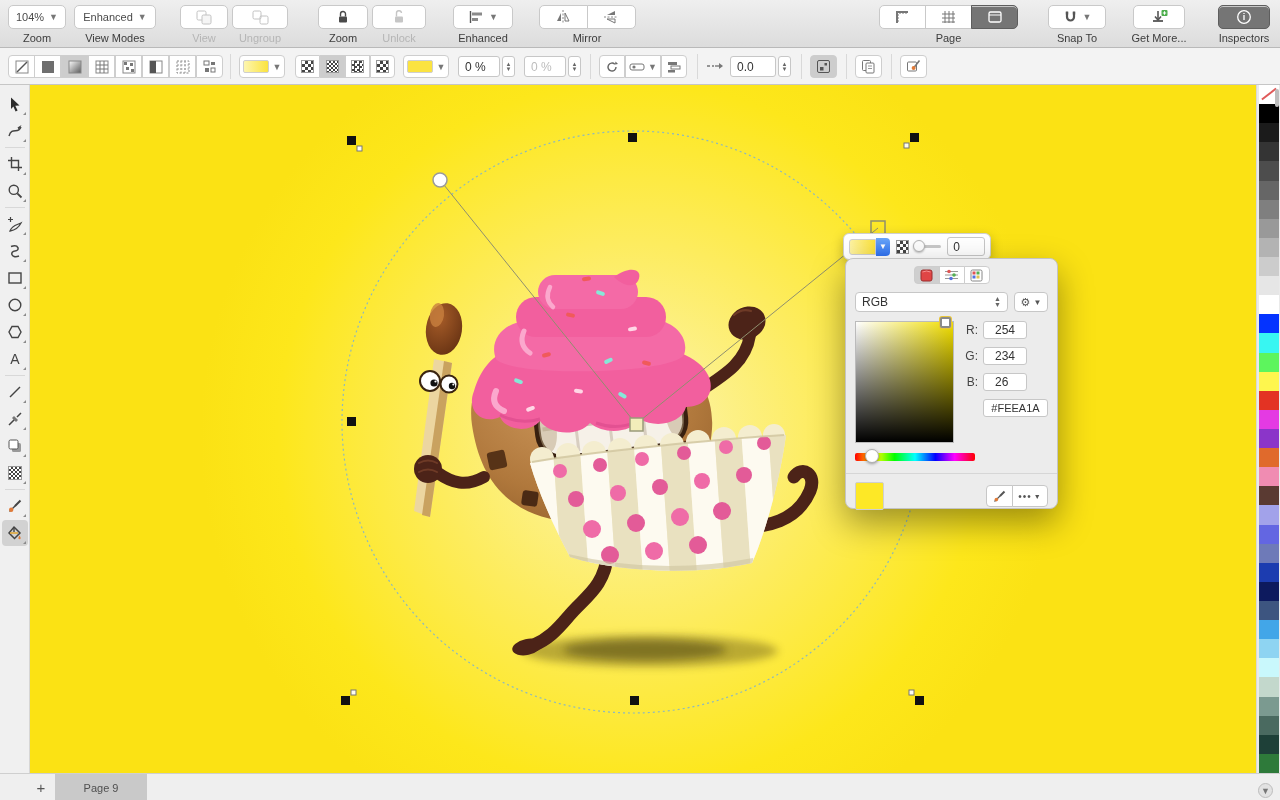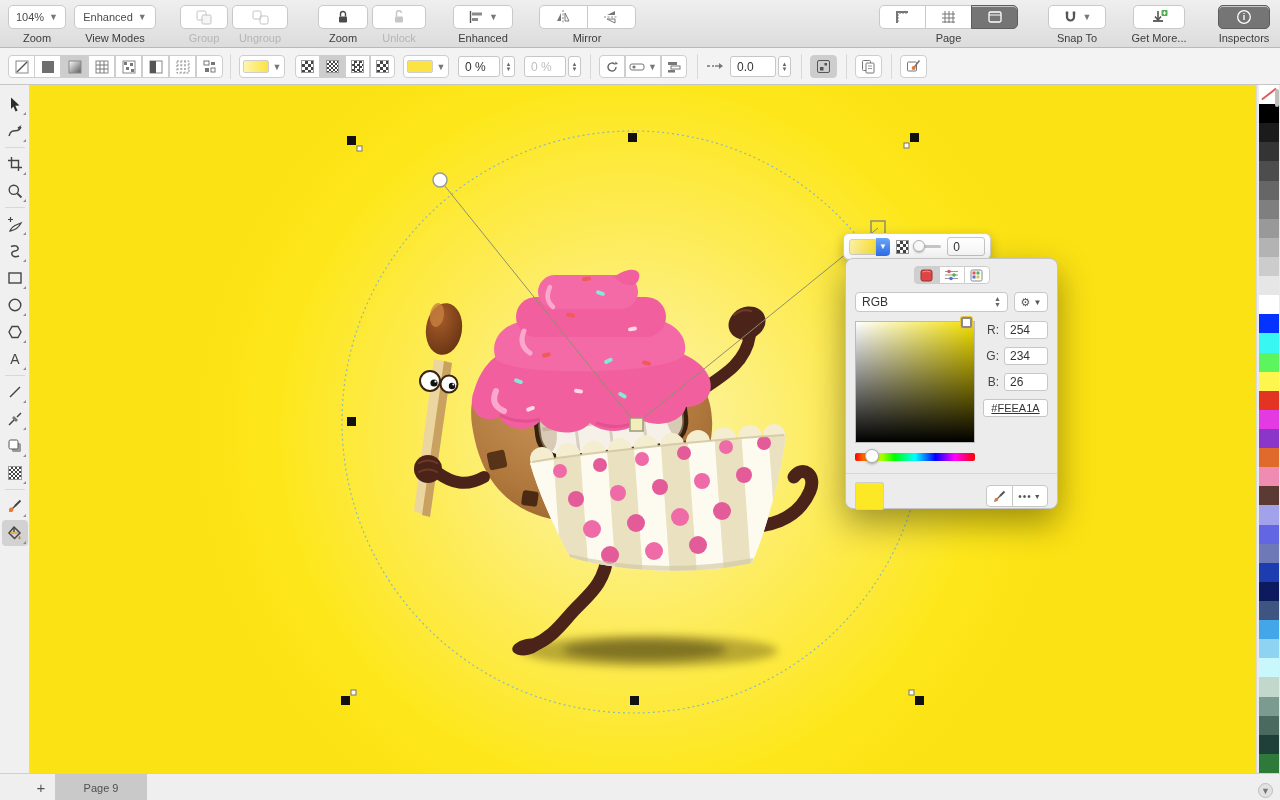--- a/index.html
+++ b/index.html
@@ -111,23 +111,23 @@
     display:flex; align-items:center; justify-content:center; gap:3px; color:#555; font-size:11px; }
   #cp-body { display:flex; margin:9px 9px 0 9px; gap:8px; }
   #cp-fieldbox { position:relative; width:120px; height:122px; border:1px solid #bbb;
     background:linear-gradient(to top, #000, rgba(0,0,0,0)), linear-gradient(to right, #fff, #f2df00); }
   #cp-marker { position:absolute; right:2px; top:-5px; width:11px; height:11px; background:#fff;
     border:2px solid #8a8a8a; border-radius:2px; box-shadow:0 0 0 1px #e8c53a; }
   #cp-vals { display:flex; flex-direction:column; gap:8px; }
   .cp-valrow { display:flex; align-items:center; gap:5px; }
   .cp-vlabel { width:16px; text-align:right; color:#444; }
   .cp-vfield { width:44px; height:18px; background:#fff; border:1px solid #c7c7c7; border-radius:3px;
-    display:flex; align-items:center; padding-left:5px; }
-  #cp-hex { width:65px; height:18px; background:#fff; border:1px solid #c7c7c7;
-    border-radius:3px; display:flex; align-items:center; justify-content:center; font-size:11px;text-decoration:underline; }
+    display:flex; align-items:center; padding-left:11px; }
+  #cp-hex { width:65px; height:18px; margin-left:21px; background:#fff; border:1px solid #c7c7c7;
+    border-radius:3px; display:flex; align-items:center; justify-content:center; font-size:11px; }
   #cp-huebar { position:relative; width:120px; height:8px; margin:10px 0 0 9px; border-radius:2px;
     background:linear-gradient(90deg,#f00 0%,#ff0 17%,#0f0 33%,#0ff 50%,#00f 67%,#f0f 83%,#f00 100%); }
   #cp-hueknob { position:absolute; left:10px; top:-4px; width:14px; height:14px; border-radius:50%;
     background:#fff; border:1px solid #b0b0b0; box-shadow:0 1px 3px rgba(0,0,0,.35); }
   #cp-divider { margin-top:12px; border-top:1px solid #d6d6d6; }
   #cp-bottom { display:flex; align-items:center; margin:8px 9px 0 9px; }
   #cp-bigswatch { width:29px; height:28px; background:#fde826; border:1px solid #cfcfcf; border-radius:2px; }
   #cp-dropper { margin-left:auto; width:27px; height:22px; background:#fff; border:1px solid #c7c7c7;
     border-radius:4px 0 0 4px; display:flex; align-items:center; justify-content:center; }
   #cp-more { width:36px; height:22px; margin-left:-1px; background:#fff; border:1px solid #c7c7c7;
@@ -164,21 +164,21 @@
 
     <div class="tgroup" style="left:180px;width:48px;">
       <div class="trow">
           <div class="tbtn disabled" style="width:48px;">
         <svg width="17" height="15" viewBox="0 0 17 15">
           <rect x="1" y="1" width="9" height="9" rx="1.5" fill="none" stroke="#c2c2c2"></rect>
           <rect x="6" y="5" width="9" height="9" rx="1.5" fill="#f5f5f5" stroke="#c2c2c2"></rect>
             </svg>
           </div>
         </div>
-      <div class="tlabel disabled">Group</div>
+      <div class="tlabel disabled">View</div>
     </div>
 
     <div class="tgroup" style="left:232px;width:56px;">
       <div class="trow">
           <div class="tbtn disabled" style="width:56px;">
         <svg width="17" height="15" viewBox="0 0 17 15">
           <rect x="1" y="1" width="8" height="8" rx="1.5" fill="none" stroke="#c2c2c2"></rect>
           <rect x="8" y="6" width="8" height="8" rx="1.5" fill="none" stroke="#c2c2c2"></rect>
             </svg>
           </div>

